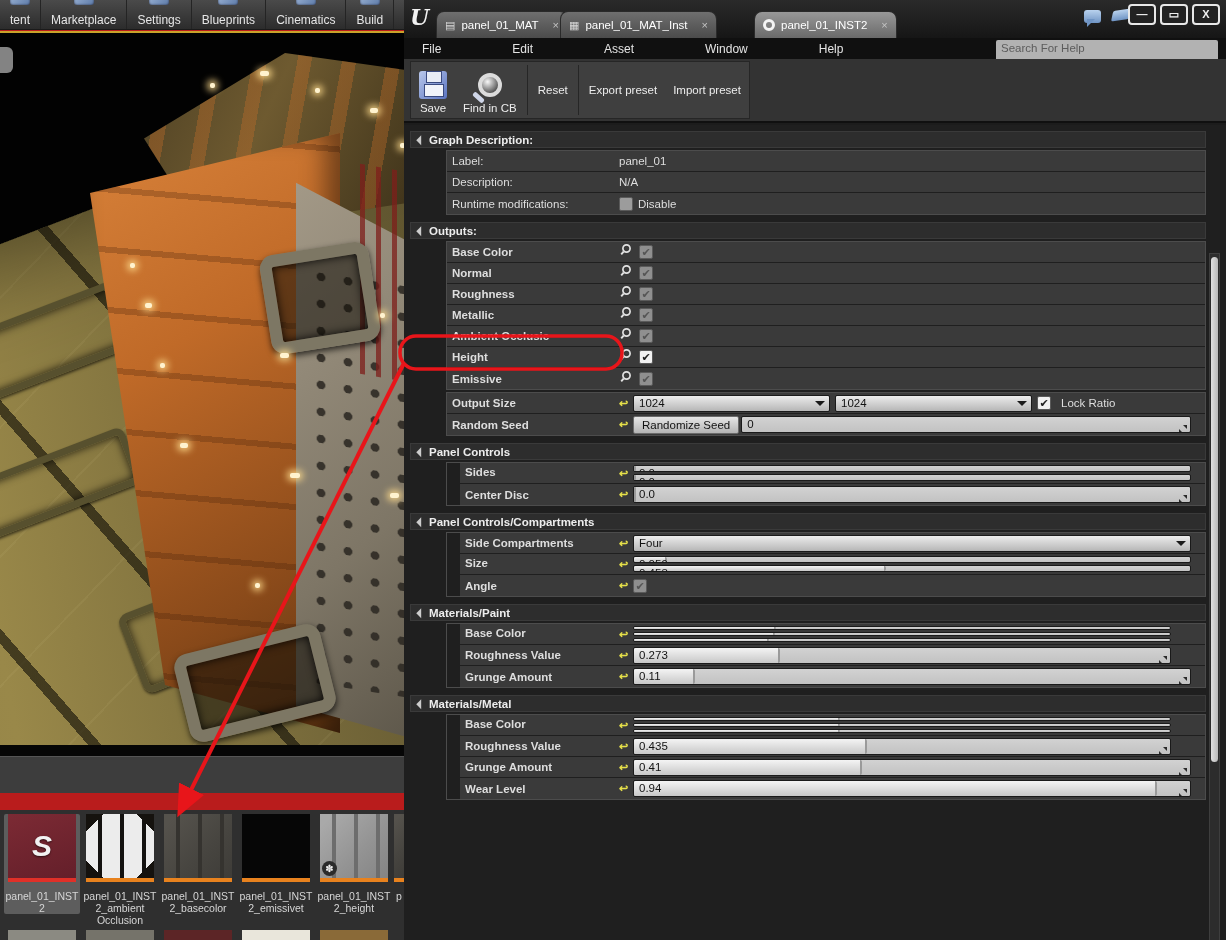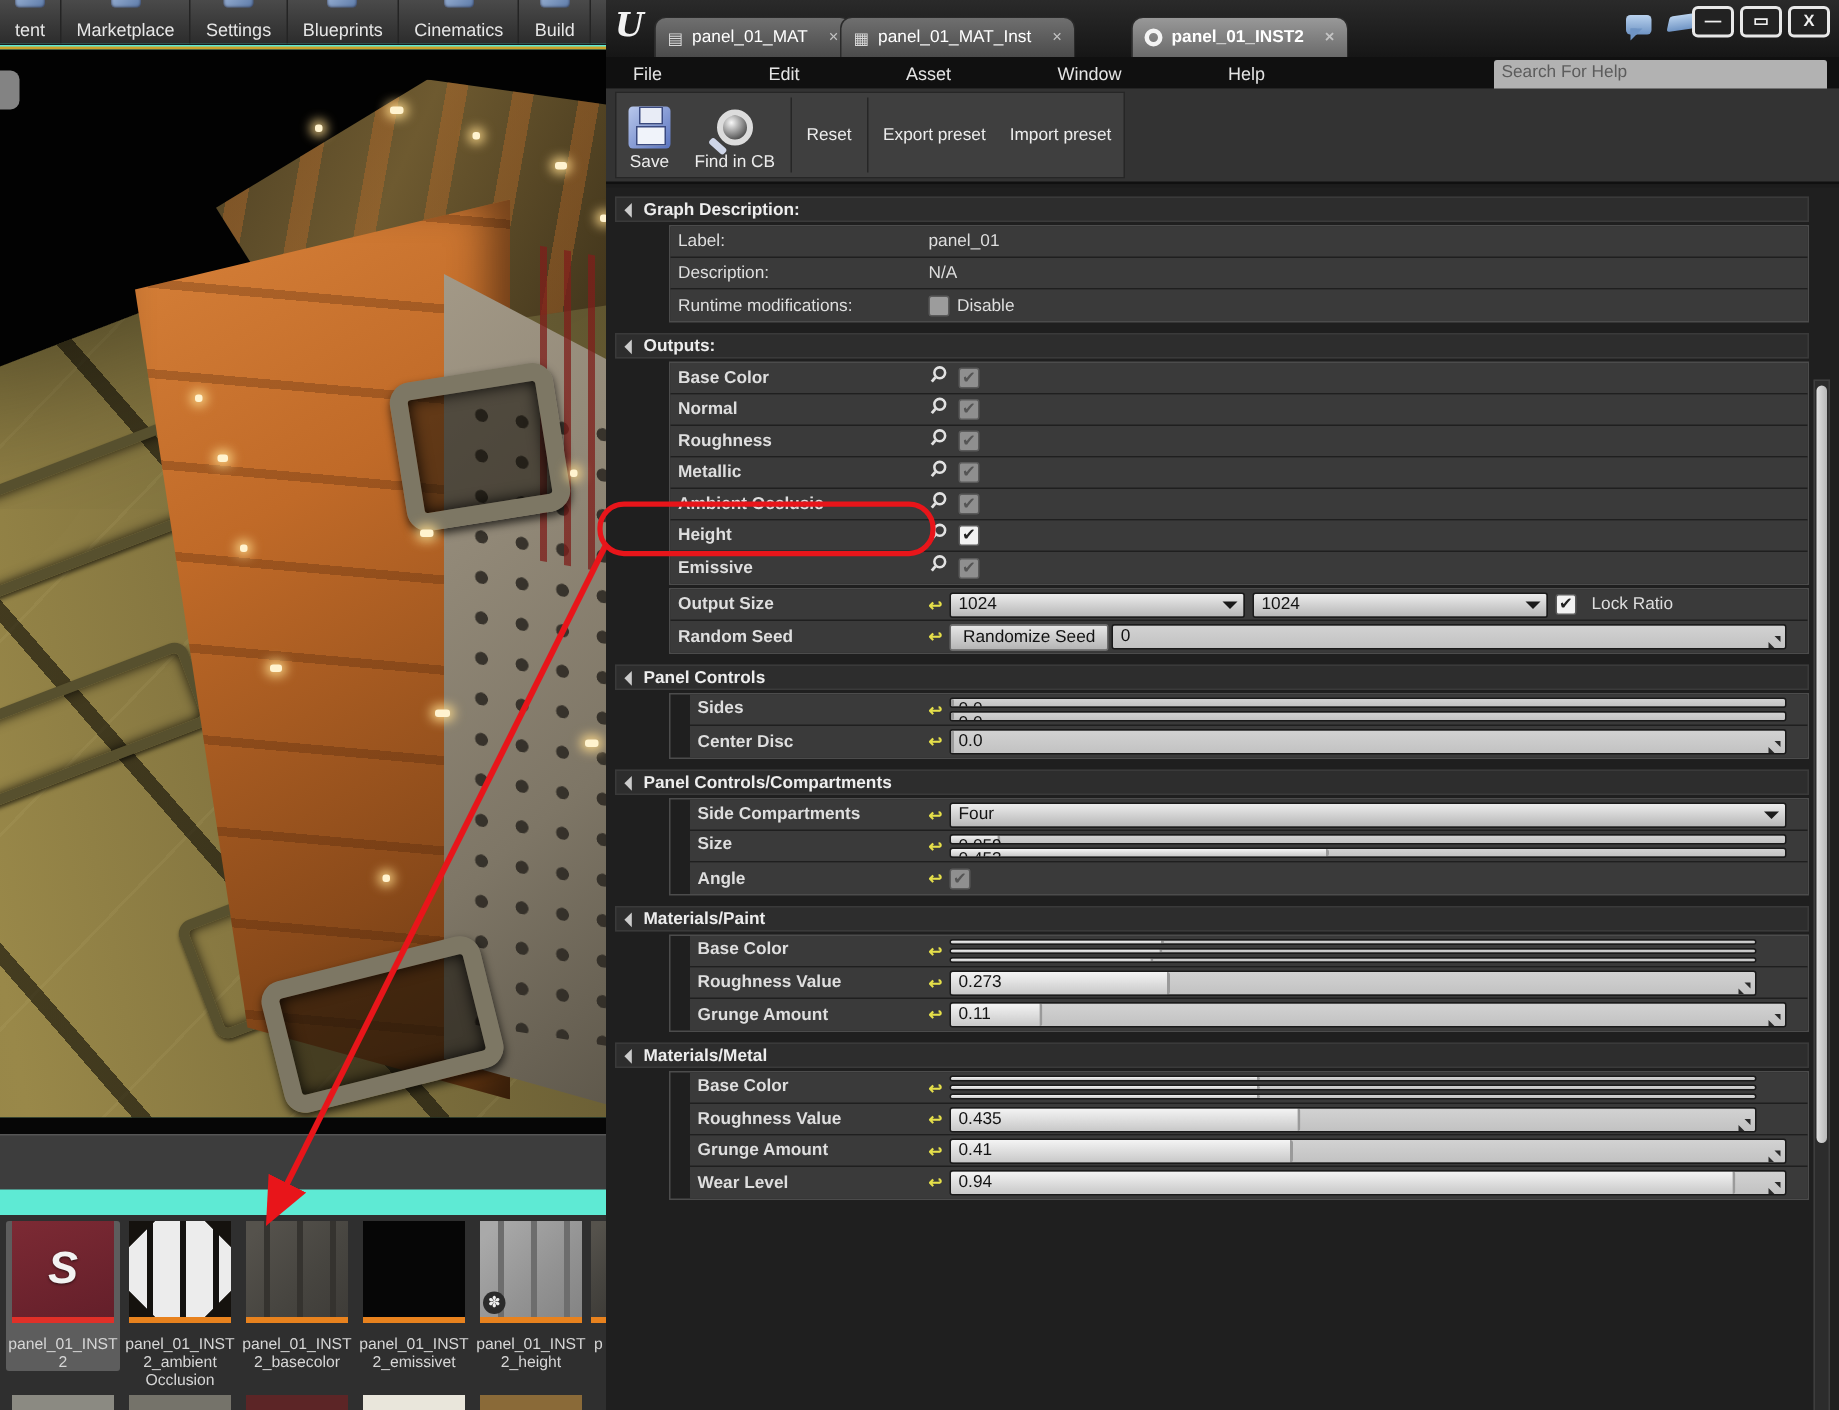--- a/index.html
+++ b/index.html
@@ -1,21 +1,21 @@
 <!DOCTYPE html>
 <html><head>
 <meta charset="utf-8">
 <style>
   * { margin:0; padding:0; box-sizing:border-box; }
   html,body { background:#000; }
   body { font-family:"Liberation Sans", sans-serif; }
   .root { position:relative; width:1226px; height:940px; overflow:hidden; background:#141414; }
 
   
-  .left-pane { position:absolute; left:0; top:0; width:404px; height:940px; background:#5eead4;border-radius:10px; }
+  .left-pane { position:absolute; left:0; top:0; width:404px; height:940px; background:#b91c1c;border-radius:10px; }
   .ue-toolbar { position:absolute; left:0; top:0; width:404px; height:30px;
     background:linear-gradient(#4a4a4a,#2c2c2c); border-bottom:1px solid #1a1a1a;
     display:flex; align-items:flex-end; overflow:hidden; }
   .ue-tb-item { position:relative; height:30px; display:flex; flex-direction:column; align-items:center;
     justify-content:flex-end; padding:0 10px 2px 10px; border-right:1px solid #242424; }
   .ue-tb-item .tb-ico { position:absolute; top:-10px; width:20px; height:16px; border-radius:3px;
     background:linear-gradient(135deg,#a8bedd,#5c7aa8); box-shadow:inset 0 0 2px #223; }
   .ue-tb-item .tb-lbl { font-size:12px; color:#e6e6e6; white-space:nowrap; }
   .accent-line { position:absolute; left:0; top:31px; width:404px; height:2px; background:#caa22a; }
 
@@ -305,21 +305,21 @@
       <div class="tab" style="left:32px;">
         <span class="t-ico">▤</span>
         <span class="t-lbl">panel_01_MAT</span>
         <span class="t-close">×</span>
       </div>
       <div class="tab" style="left:156px;">
         <span class="t-ico">▦</span>
         <span class="t-lbl">panel_01_MAT_Inst</span>
         <span class="t-close">×</span>
       </div>
-      <div class="tab active" style="left:350px;font-weight:bold;">
+      <div class="tab active" style="left:350px;">
         <span class="t-ring"></span>
         <span class="t-lbl">panel_01_INST2</span>
         <span class="t-close">×</span>
       </div>
       <span class="tb-right-ico bubble"></span>
       <span class="tb-right-ico gradcap"></span>
       <div class="win-btns">
         <div class="win-btn">—</div>
         <div class="win-btn">▭</div>
         <div class="win-btn">X</div>

